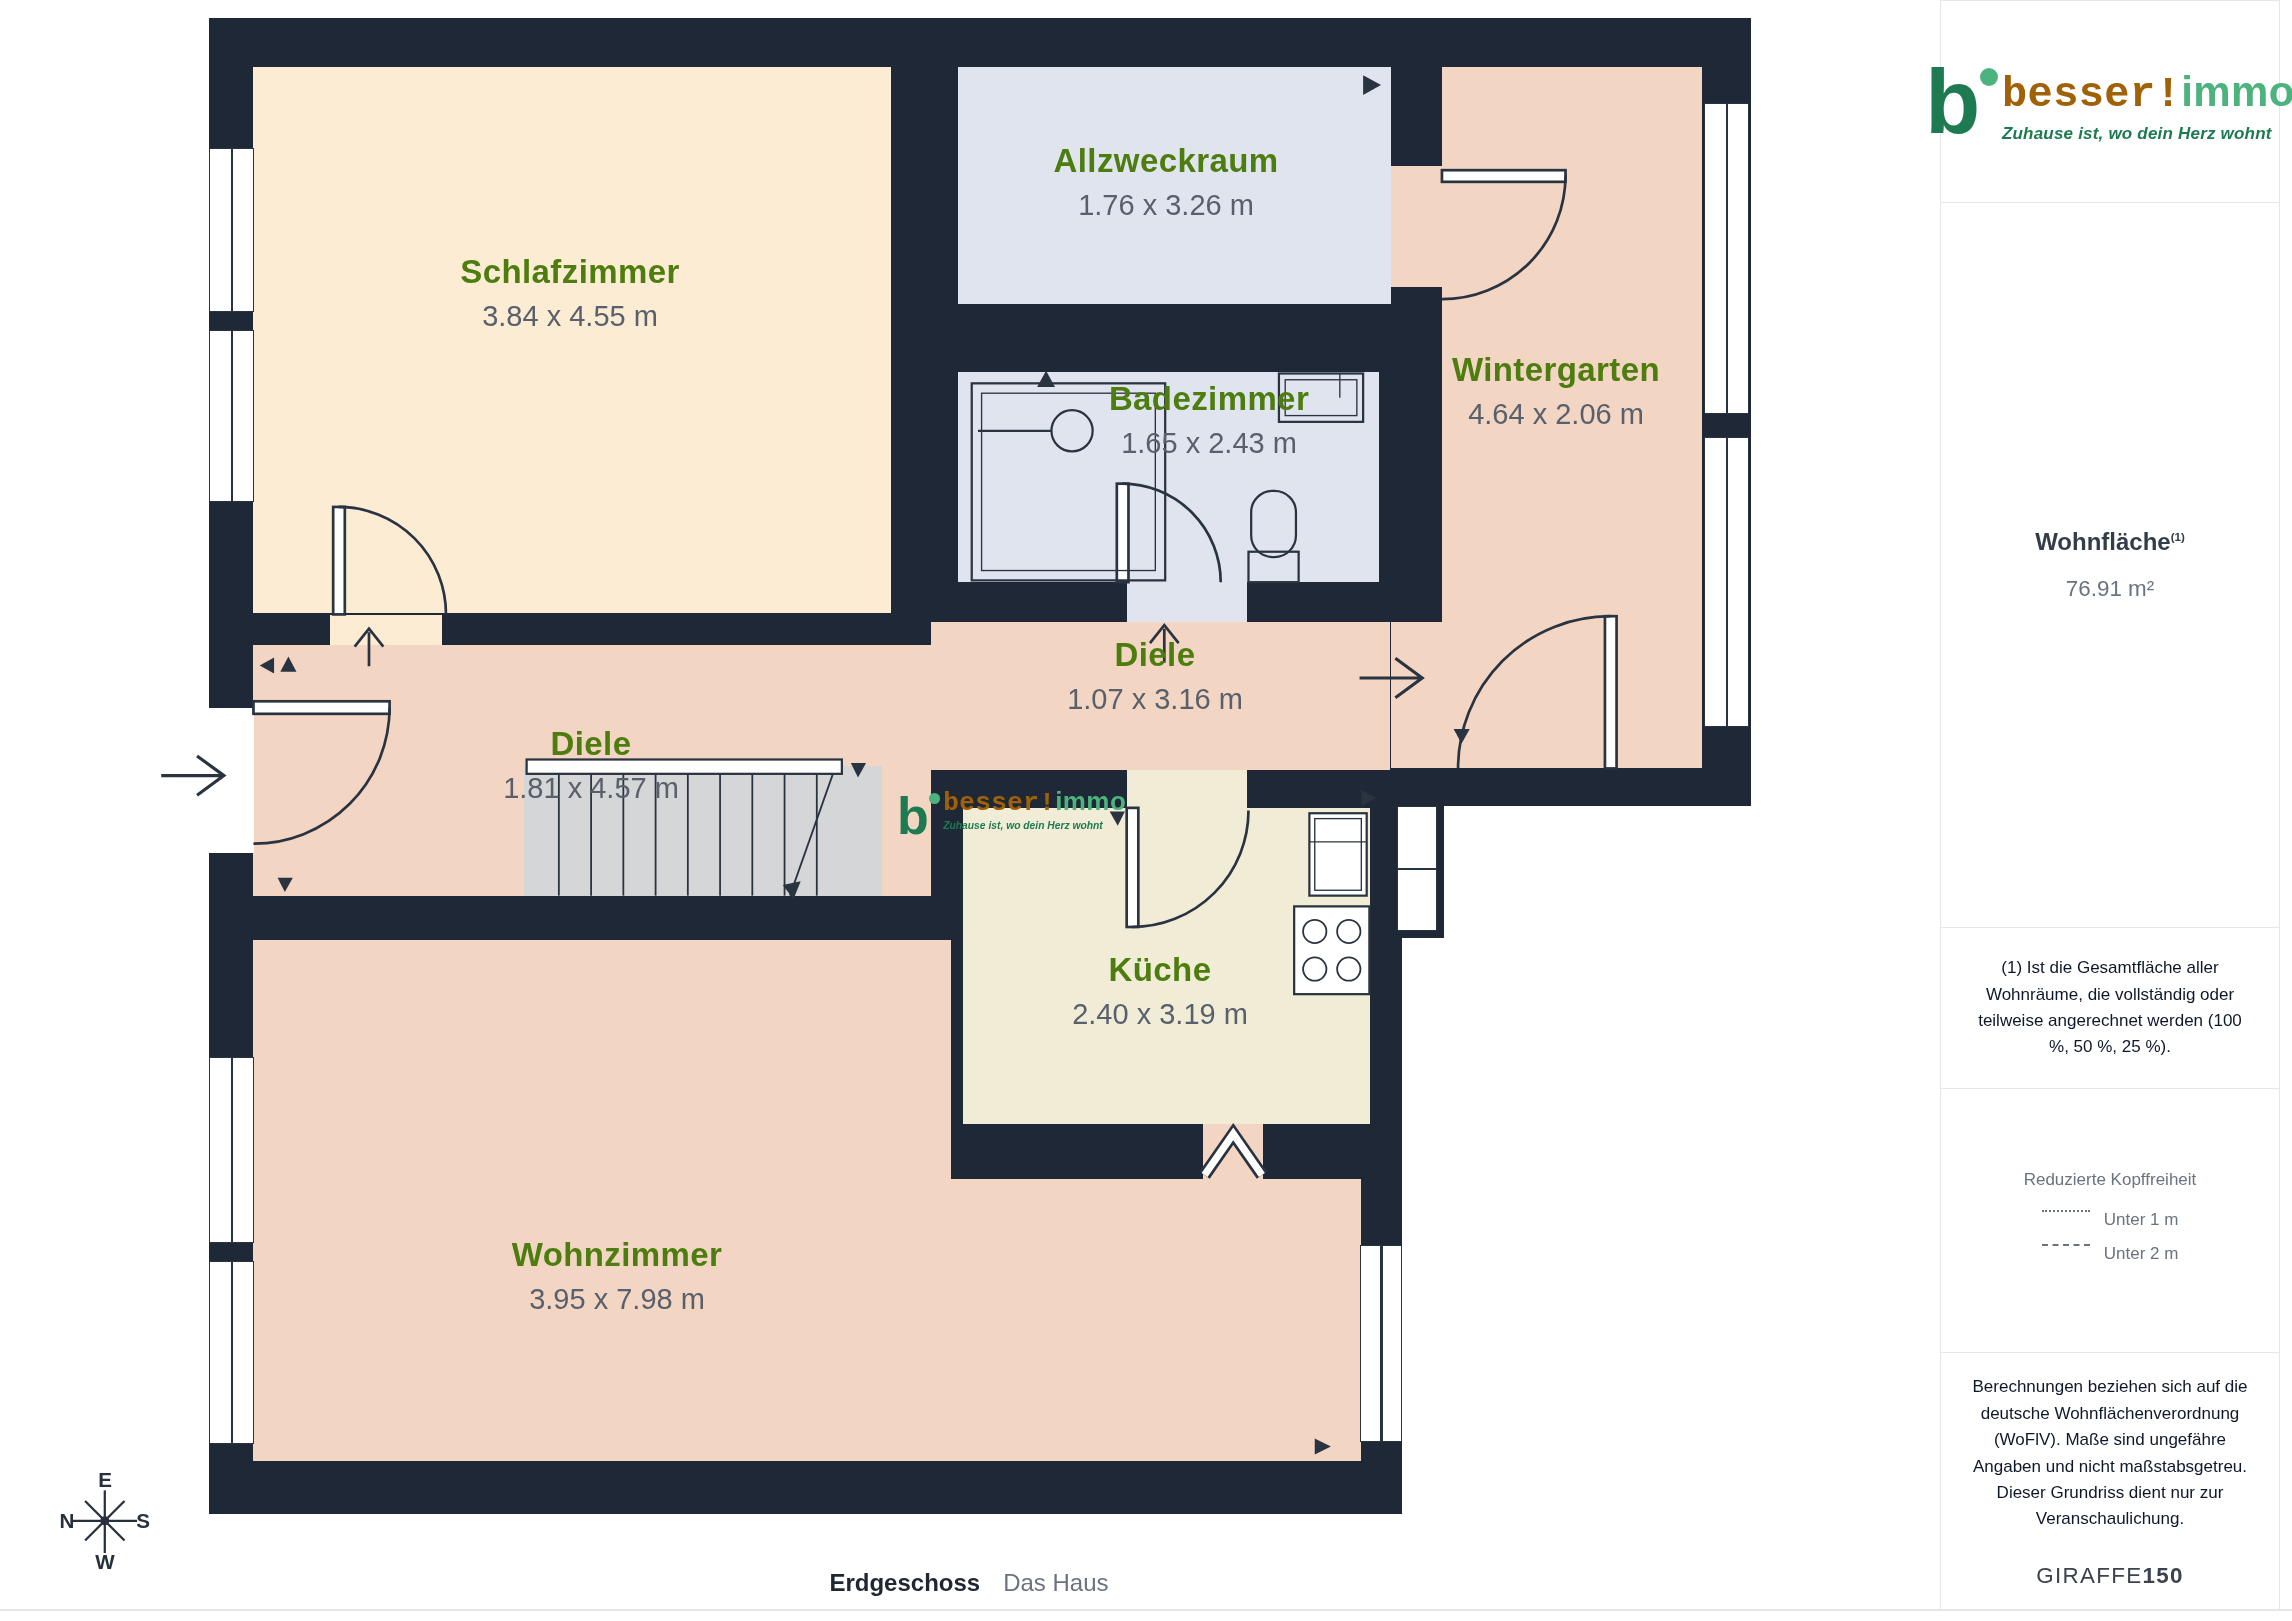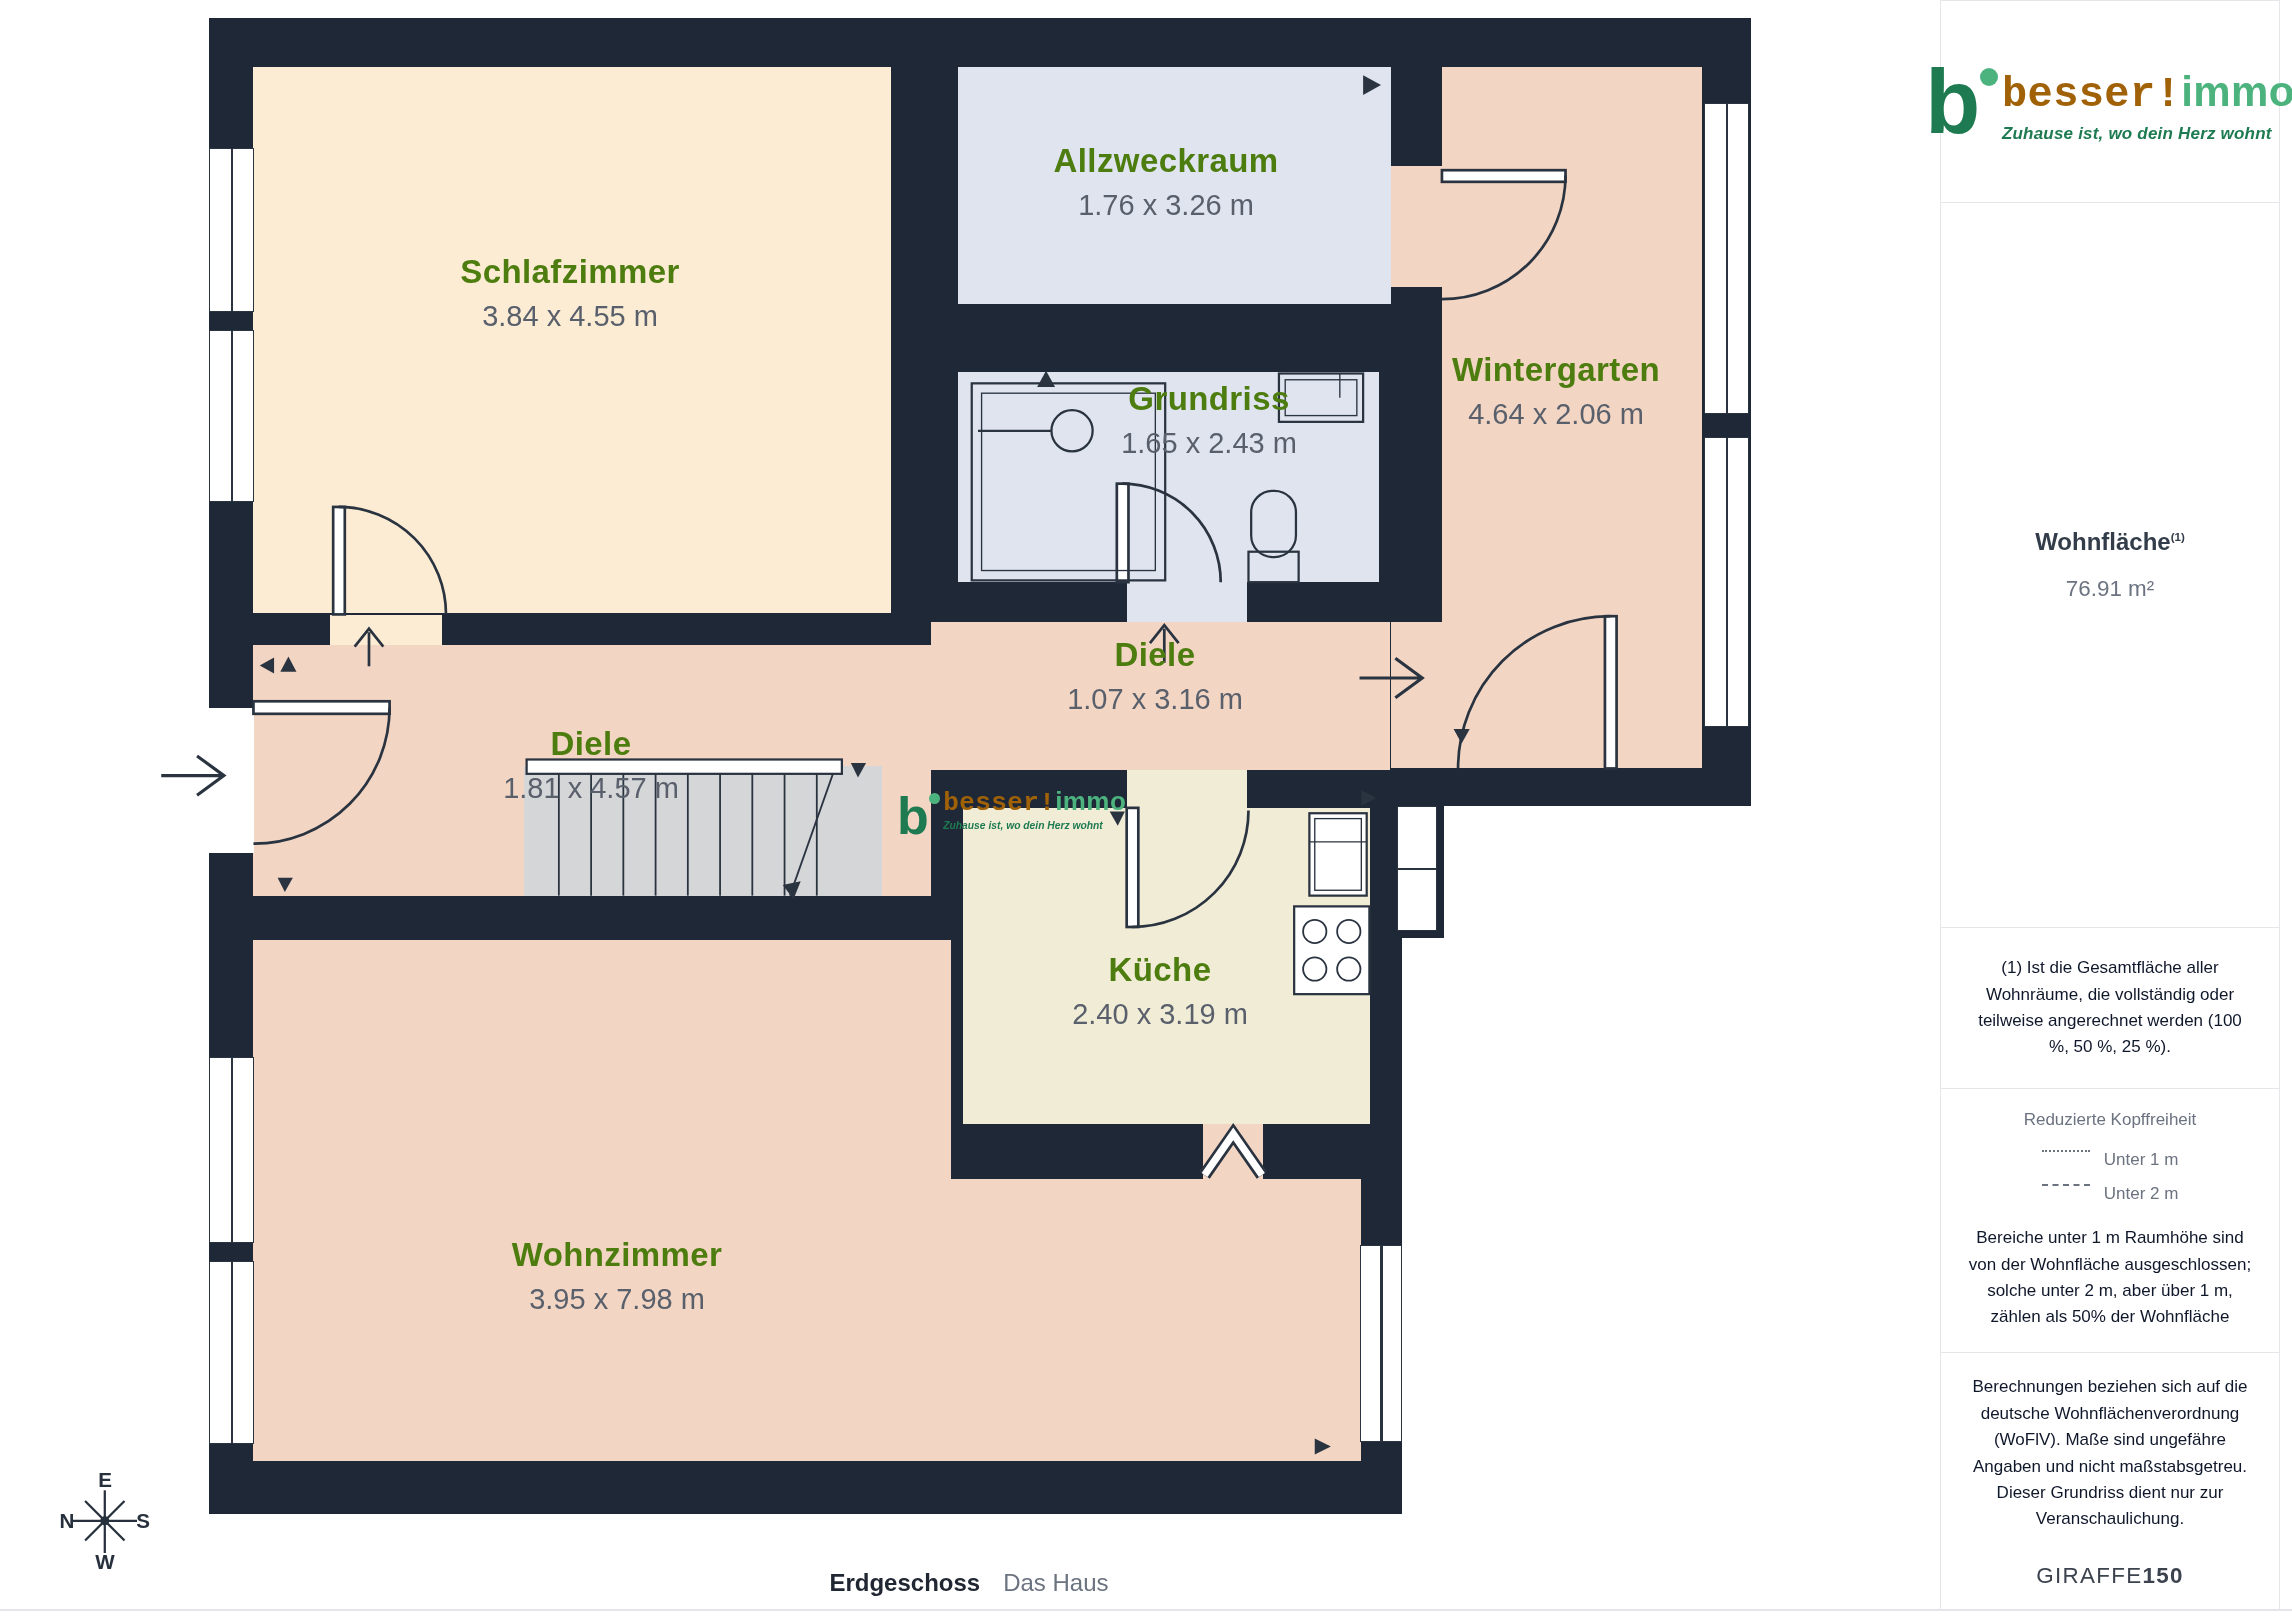--- a/index.html
+++ b/index.html
@@ -222,21 +222,21 @@
 
   <div class="room-label" style="left:570px;top:253px;">
     <div class="room-name">Schlafzimmer</div>
     <div class="room-dims">3.84 x 4.55 m</div>
   </div>
   <div class="room-label" style="left:1166px;top:142px;">
     <div class="room-name">Allzweckraum</div>
     <div class="room-dims">1.76 x 3.26 m</div>
   </div>
   <div class="room-label" style="left:1209px;top:380px;">
-    <div class="room-name">Grundriss</div>
+    <div class="room-name">Badezimmer</div>
     <div class="room-dims">1.65 x 2.43 m</div>
   </div>
   <div class="room-label" style="left:1556px;top:351px;">
     <div class="room-name">Wintergarten</div>
     <div class="room-dims">4.64 x 2.06 m</div>
   </div>
   <div class="room-label" style="left:1155px;top:636px;">
     <div class="room-name">Diele</div>
     <div class="room-dims">1.07 x 3.16 m</div>
   </div>
@@ -296,21 +296,20 @@
   <div class="sb-cell sb-head">
     <div class="legend-title">Reduzierte Kopffreiheit</div>
     <div class="legend-row">
       <span class="legend-line ll-dotted"></span>
       <span class="legend-label">Unter 1 m</span>
     </div>
     <div class="legend-row">
       <span class="legend-line ll-dashed"></span>
       <span class="legend-label">Unter 2 m</span>
     </div>
-    <div class="sb-par legend-note">Bereiche unter 1 m Raumhöhe sind von der Wohnfläche ausgeschlossen; solche unter 2 m, aber über 1 m, zählen als 50% der Wohnfläche</div>
   </div>
 
   <div class="sb-cell sb-disc">
     <div class="sb-par">Berechnungen beziehen sich auf die deutsche Wohnflächenverordnung (WoFlV). Maße sind ungefähre Angaben und nicht maßstabsgetreu. Dieser Grundriss dient nur zur Veranschaulichung.</div>
     <div class="brand360"><span>GIRAFFE</span><span class="bold">150</span></div>
   </div>
 </div>
 
 <div class="caption">
   <span class="cap-floor">Erdgeschoss</span><span class="cap-building">Das Haus</span>

